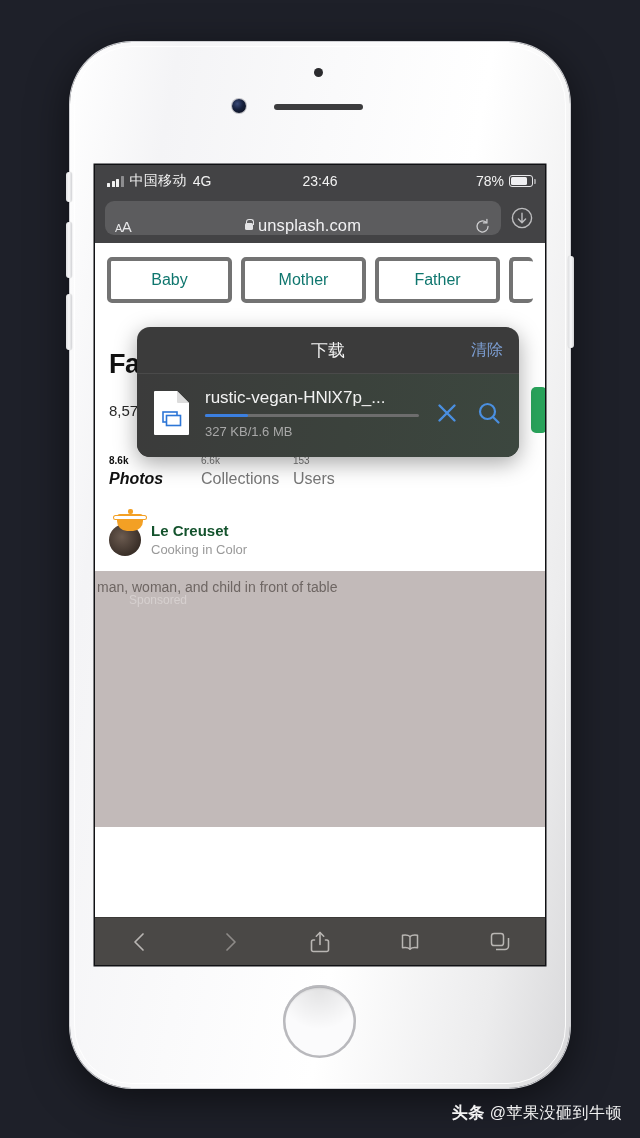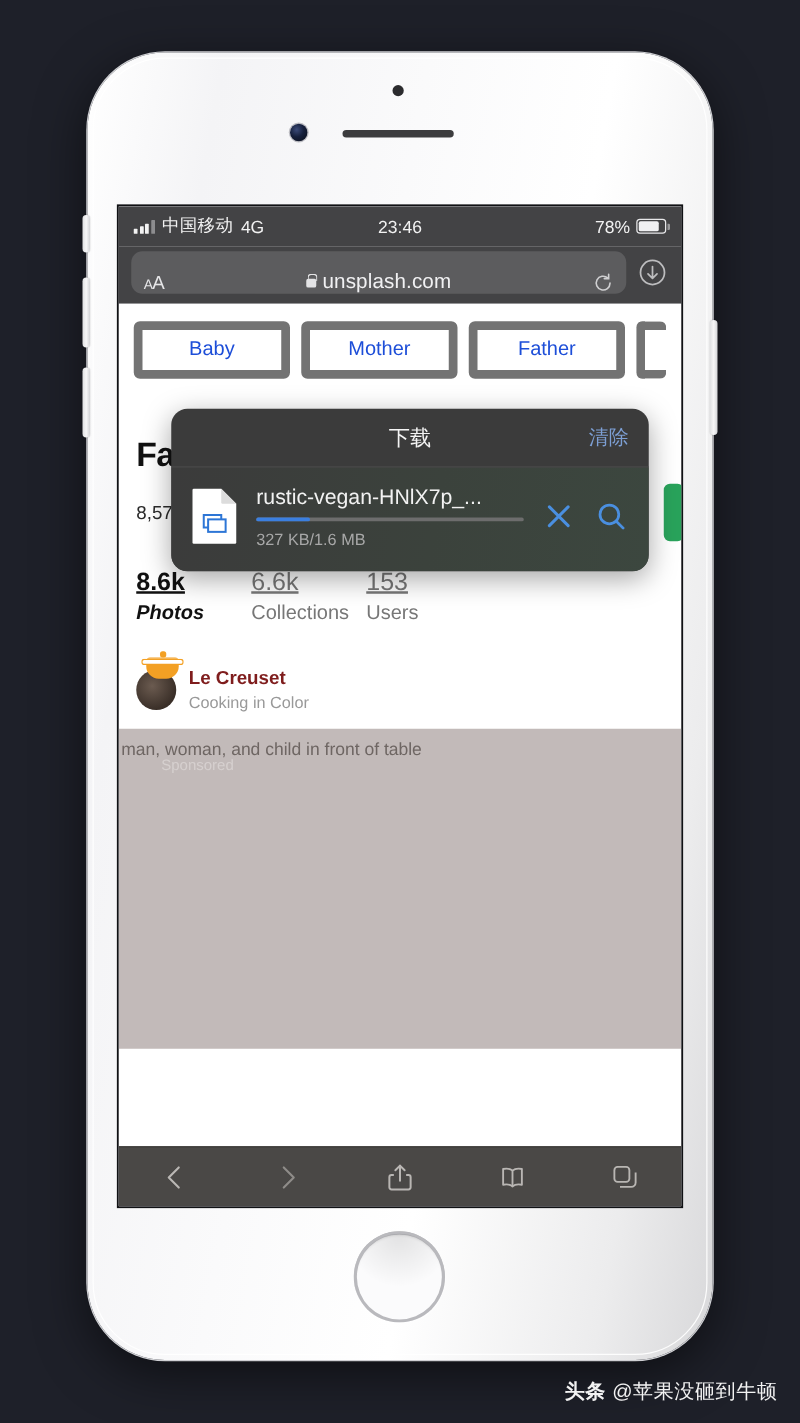--- a/index.html
+++ b/index.html
@@ -127,36 +127,36 @@
   .reload svg { display:block; }
   .dlbtn { width:26px; height:26px; position:relative; flex:0 0 auto; margin-right:2px; }
 
   
   .page { position:relative; background:#fff; height: 722px; }
 
   .chips {
     display:flex; gap:9px; padding: 14px 12px 0 12px; height:62px;
   }
   .chip {
-    flex:1; height:46px; border:7px solid #737373; border-radius:5px;
+    flex:1; height:46px; border:4px solid #737373; border-radius:5px;
     display:flex; align-items:center; justify-content:center;
-    color:#1d4ed8; font-size:16px; background:#fff;
+    color:#0f766e; font-size:16px; background:#fff;
   }
   .chip.partial { flex:0 0 24px; border-right:none; }
 
   .section { padding: 0 14px; }
   .page-title {
     font-size:27px; font-weight:bold; color:#111; letter-spacing:-.4px;
     margin-top: 44px;
   }
   .page-sub { font-size:15px; color:#2a2a2a; margin-top:22px; }
 
   .stats { display:flex; gap:0; margin-top: 36px; }
   .stat { width: 92px; }
-  .stat .num { font-size:20px; color:#777; font-weight:500;text-decoration:underline; }
+  .stat .num { font-size:10px; color:#777; font-weight:500; }
   .stat .lbl { font-size:16px; color:#777; margin-top:4px; }
   .stat.active .num, .stat.active .lbl { color:#111; font-weight:bold; }
   .stat.active .lbl { font-weight:bold;font-style:italic; }
 
   .promo { display:flex; align-items:center; gap:10px; margin-top:34px; }
   .promo-avatar {
     width:32px; height:32px; border-radius:50%; position:relative; flex:0 0 auto;
     background: radial-gradient(circle at 40% 40%, #6b5b50, #3a2f28 70%);
     overflow:visible;
   }
@@ -165,21 +165,21 @@
     background:#f3a024; border-radius:3px 3px 10px 10px;
   }
   .pot::before{
     content:""; position:absolute; left:-4px; top:1px; width:34px; height:5px;
     background:#fff; border-radius:3px; box-shadow:0 0 0 1px #f3a024 inset;
   }
   .pot::after{
     content:""; position:absolute; left:11px; top:-5px; width:5px; height:5px;
     background:#f3a024; border-radius:2px;
   }
-  .promo-name { font-size:15px; font-weight:bold; color:#7f1d1d; }
+  .promo-name { font-size:15px; font-weight:bold; color:#14532d; }
   .promo-sub { font-size:13px; color:#999; margin-top:3px; }
 
   .photo {
     margin-top:14px; height:256px; background:#c2bab9; position:relative;
   }
   .photo-alt {
     position:absolute; left:2px; top:8px; font-size:14px; color:#6e6663;
   }
   .photo-sponsored {
     position:absolute; left:34px; top:22px; font-size:12px; color:#d6d0cf;

